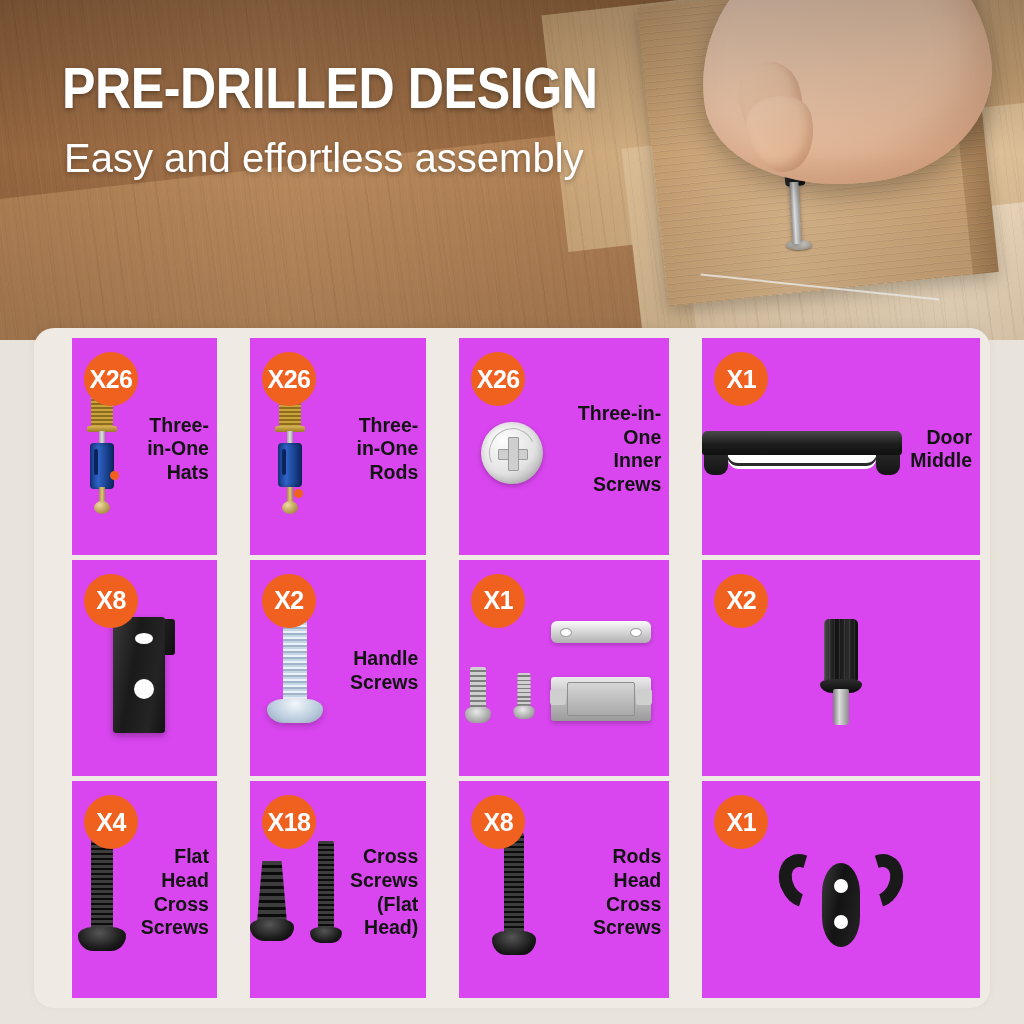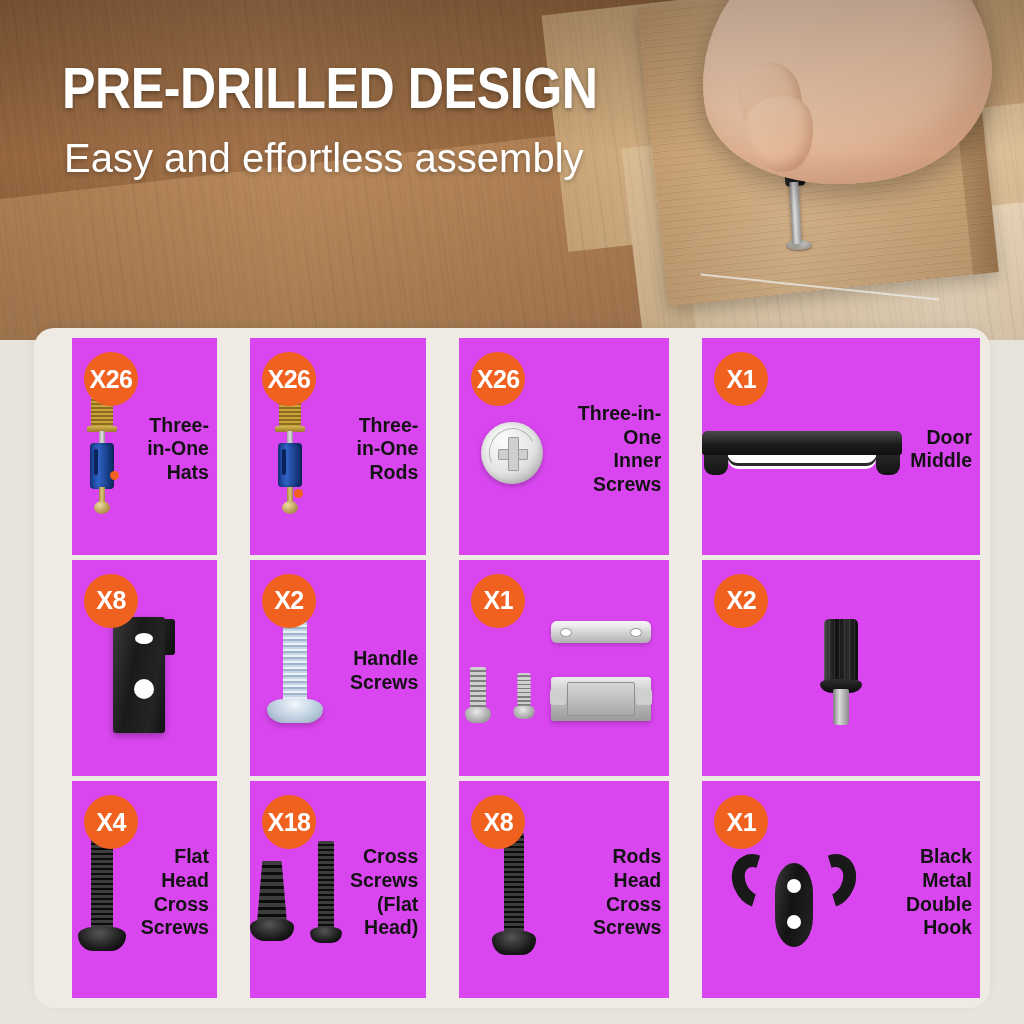--- a/index.html
+++ b/index.html
@@ -639,18 +639,16 @@
       <div class="badge">X1</div>
       <div class="art">
         <div class="dhook">
             <div class="armL"></div>
             <div class="armR"></div>
             <div class="plate"></div>
             <div class="ph ph1"></div>
             <div class="ph ph2"></div>
           </div>
       </div>
-      <div class="label" style="white-space:pre-line">Black Metal
-Double Hook</div>
     </div>
 
   </div>
 </div>
 
 </body></html>

